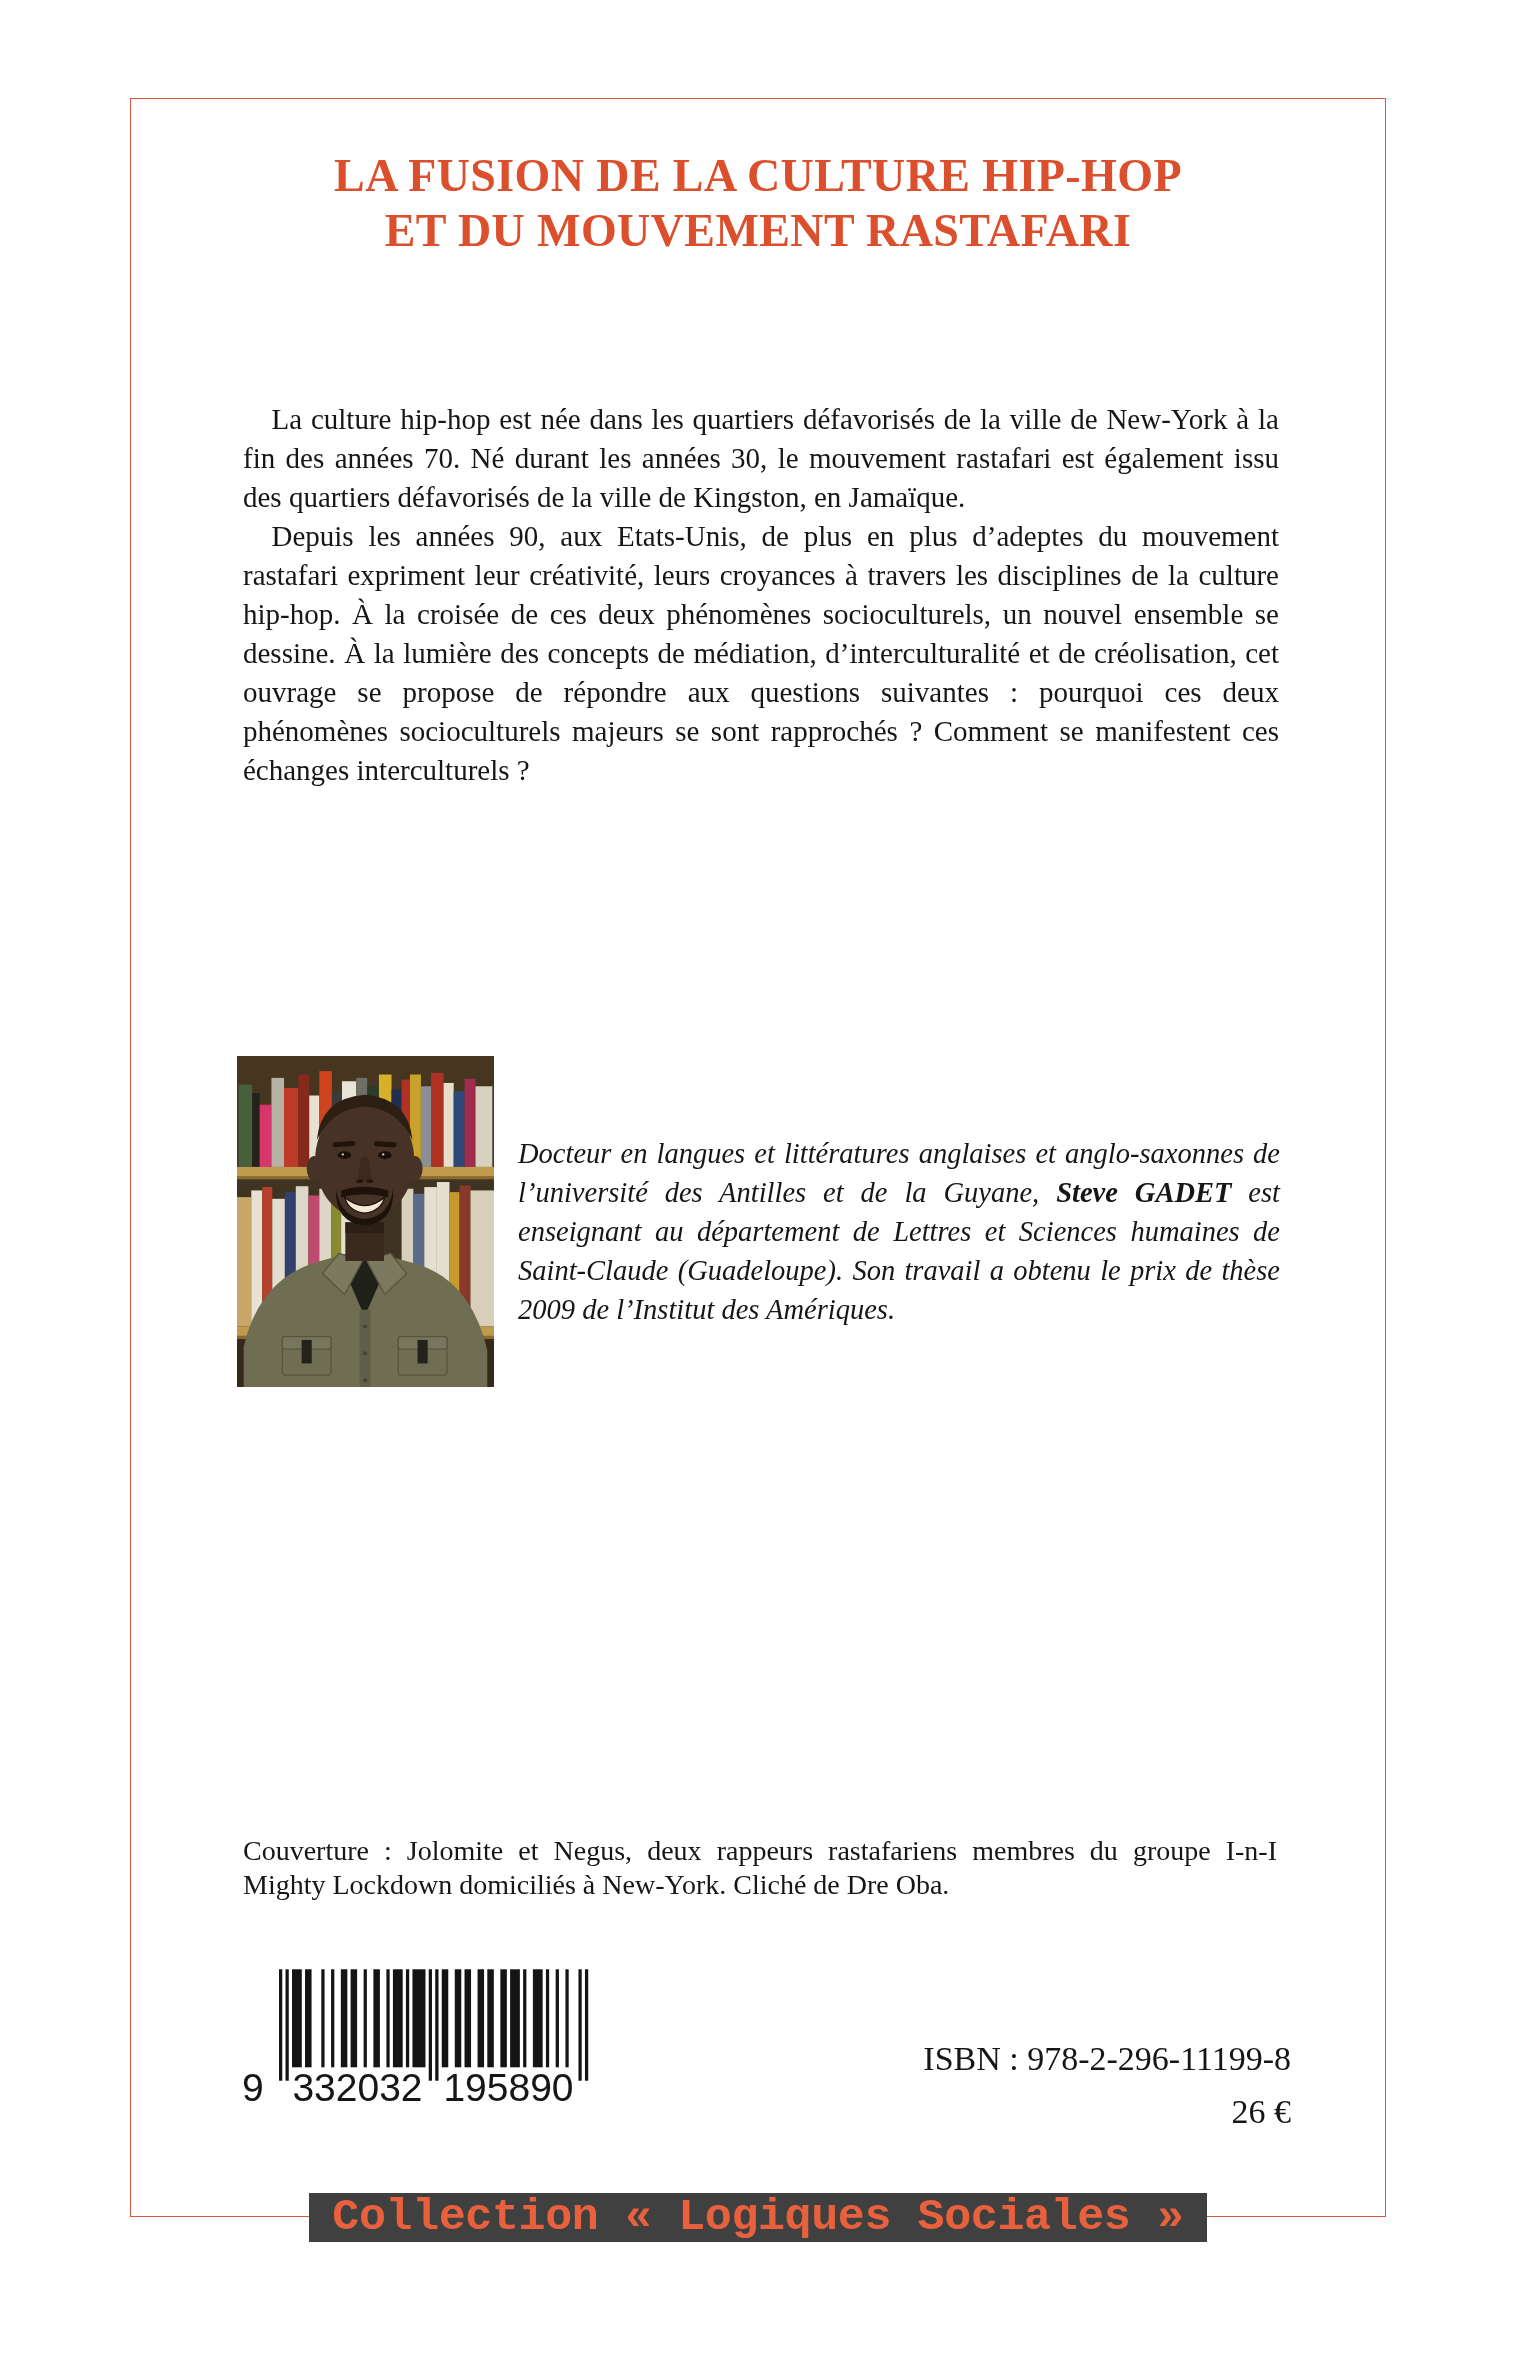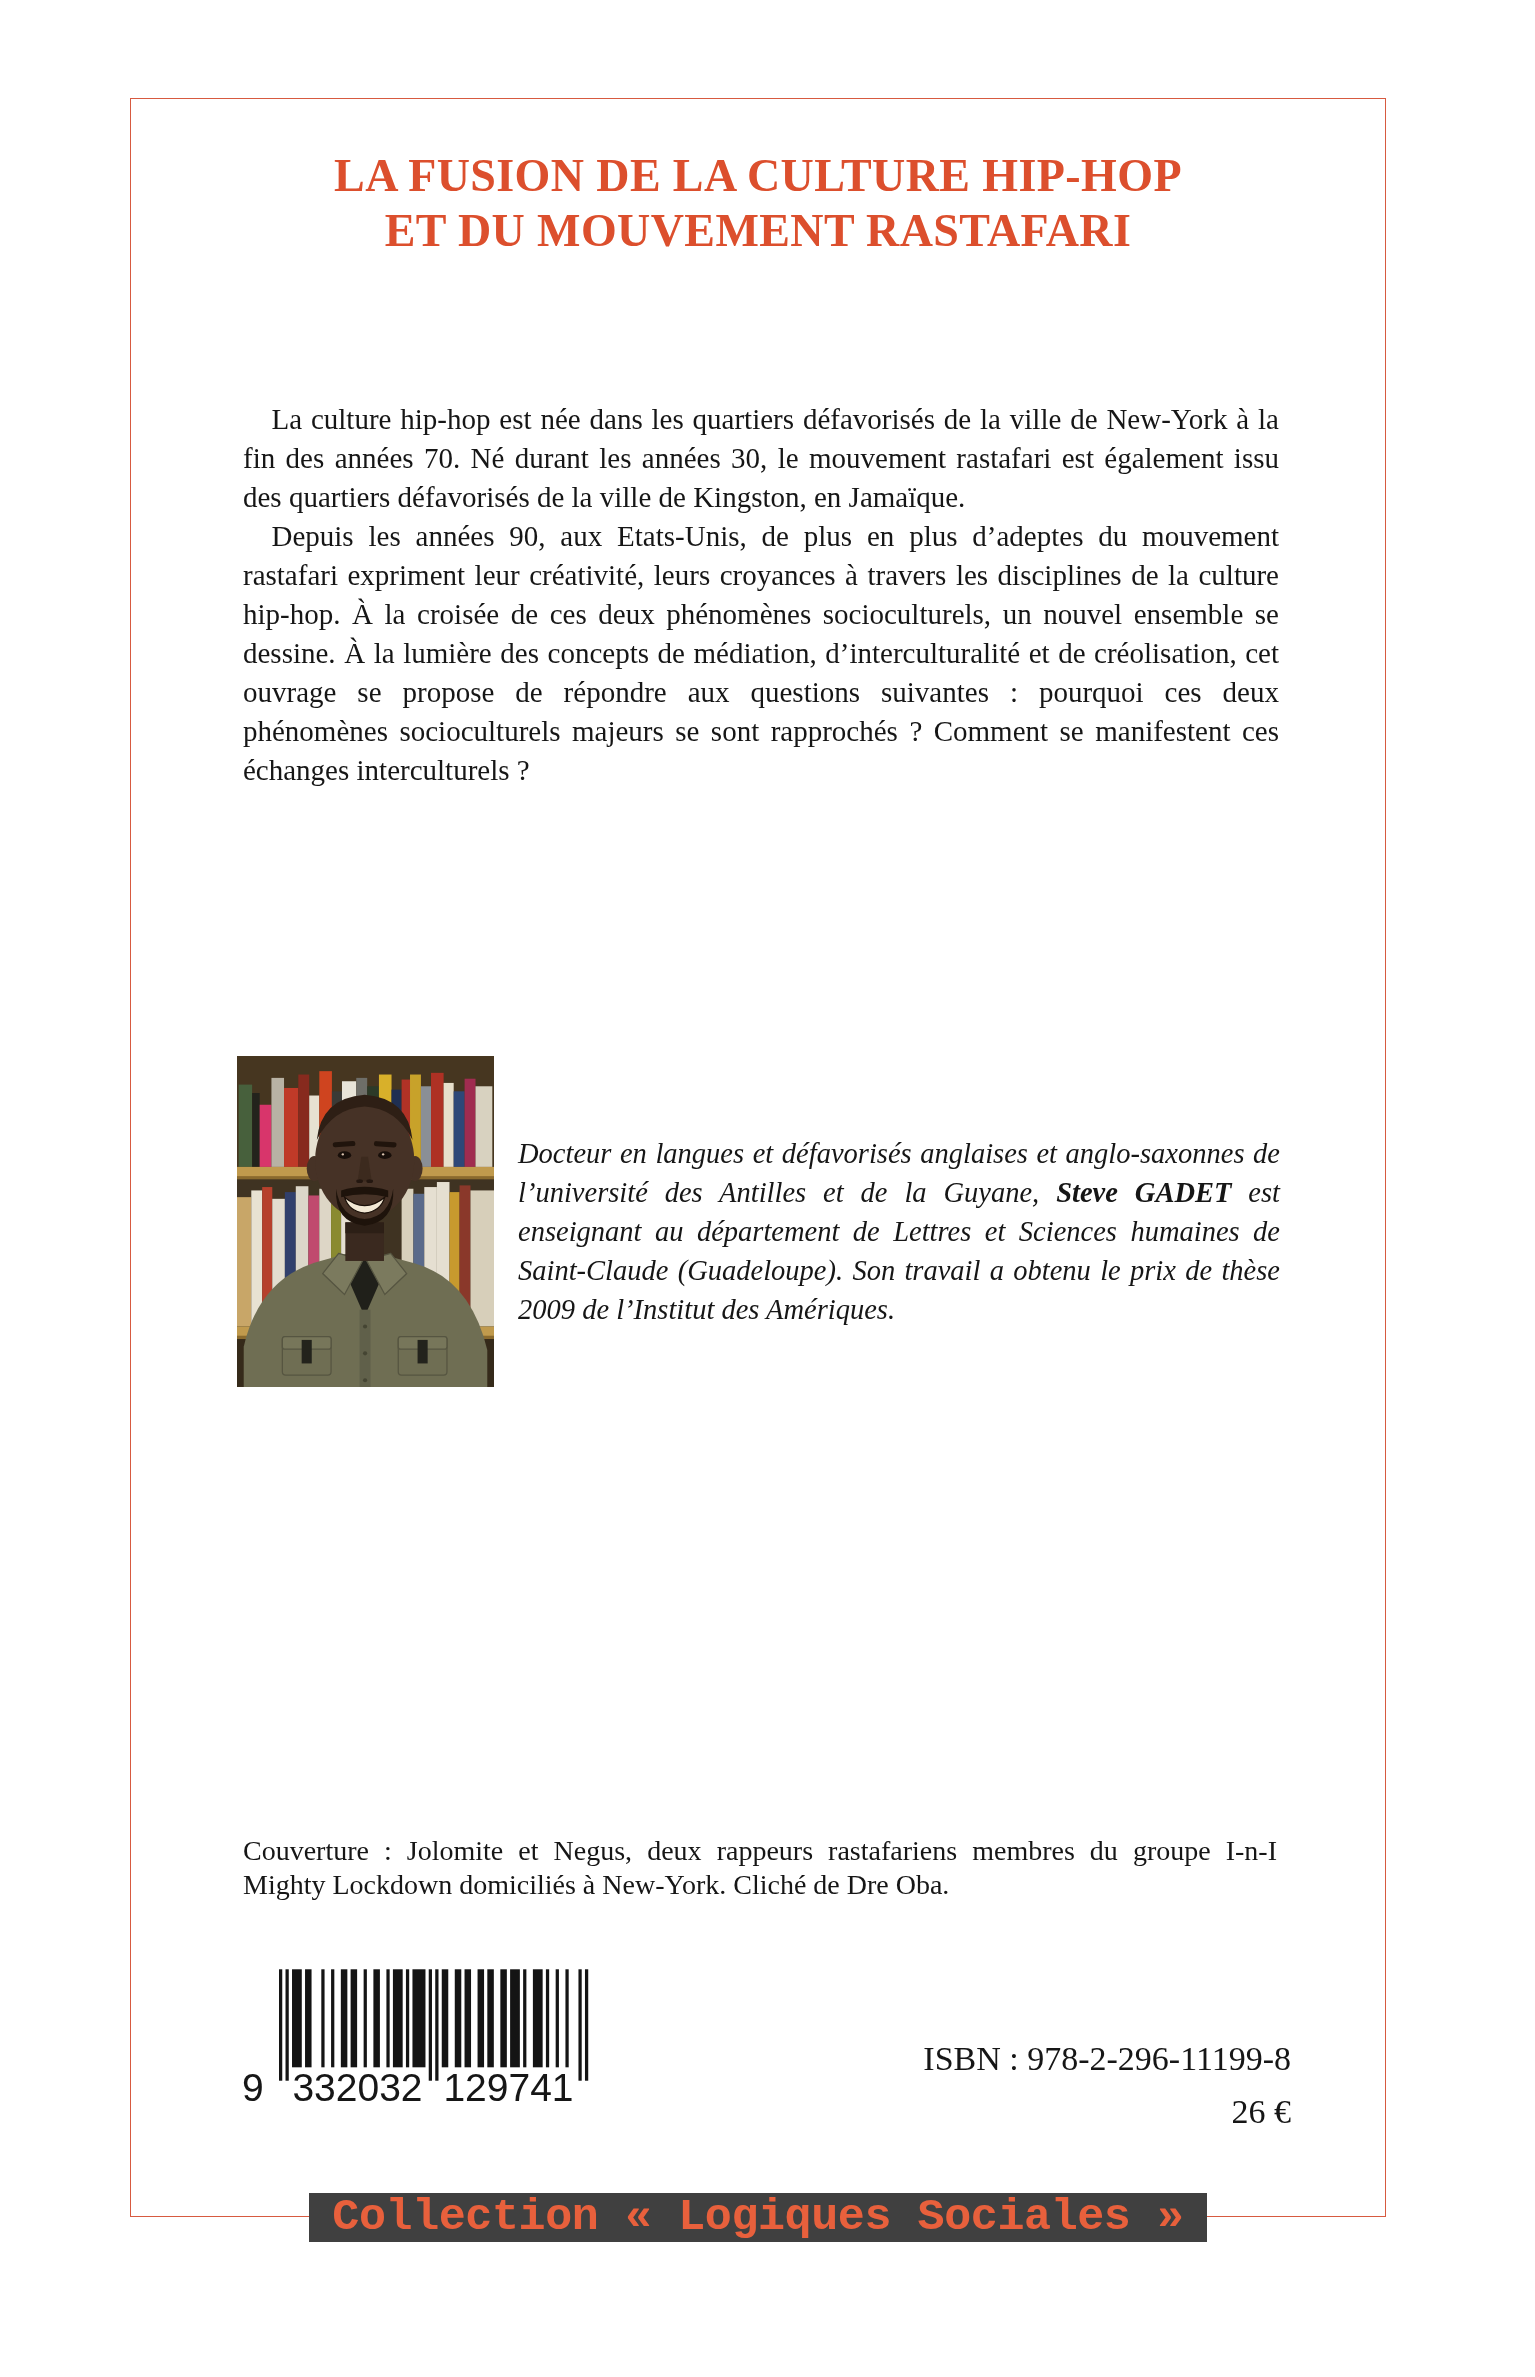--- a/index.html
+++ b/index.html
@@ -219,21 +219,21 @@
       <ellipse cx="146" cy="149" rx="4" ry="2.2" fill="#241710"></ellipse>
       <ellipse cx="158" cy="149" rx="4" ry="2.2" fill="#241710"></ellipse>
 
       <path d="M124,160 Q152,151 180,160 L180,168 Q152,161 124,168 Z" fill="#1e130b"></path>
       <path d="M128,168 Q152,188 176,168 Q171,185 152,187 Q133,185 128,168 Z" fill="#f2e8d4" stroke="#1a0f08" stroke-width="1.5"></path>
       <path d="M118,158 Q116,198 152,202 Q188,198 186,158 Q181,192 152,194 Q123,192 118,158 Z" fill="#1e130b"></path>
     </svg>
   </div>
 
   <div class="bio">
-    <span>Docteur en langues et défavorisés anglaises et anglo-saxonnes de l’université des Antilles et de la Guyane, </span><span class="bname">Steve GADET</span><span> est enseignant au département de Lettres et Sciences humaines de Saint-Claude (Guadeloupe). Son travail a obtenu le prix de thèse 2009 de l’Institut des Amériques.</span>
+    <span>Docteur en langues et littératures anglaises et anglo-saxonnes de l’université des Antilles et de la Guyane, </span><span class="bname">Steve GADET</span><span> est enseignant au département de Lettres et Sciences humaines de Saint-Claude (Guadeloupe). Son travail a obtenu le prix de thèse 2009 de l’Institut des Amériques.</span>
   </div>
 
   <div class="credit">Couverture : Jolomite et Negus, deux rappeurs rastafariens membres du groupe I-n-I Mighty Lockdown domiciliés à New-York. Cliché de Dre Oba.</div>
 
   <div class="barcode">
     <svg id="barcode-svg" width="310" height="112" viewBox="0 0 370 133">
         <rect x="0.00" y="0" width="3.88" height="133" fill="#141414"></rect>
         <rect x="7.77" y="0" width="3.88" height="133" fill="#141414"></rect>
         <rect x="15.54" y="0" width="11.65" height="117" fill="#141414"></rect>
         <rect x="31.08" y="0" width="7.77" height="117" fill="#141414"></rect>
@@ -259,21 +259,21 @@
         <rect x="291.38" y="0" width="3.88" height="117" fill="#141414"></rect>
         <rect x="303.03" y="0" width="11.65" height="117" fill="#141414"></rect>
         <rect x="318.57" y="0" width="3.88" height="117" fill="#141414"></rect>
         <rect x="330.22" y="0" width="3.88" height="117" fill="#141414"></rect>
         <rect x="341.88" y="0" width="3.88" height="117" fill="#141414"></rect>
         <rect x="357.42" y="0" width="3.88" height="133" fill="#141414"></rect>
         <rect x="365.19" y="0" width="3.88" height="133" fill="#141414"></rect>
       </svg>
     <div class="bc-digit bc-lead">9</div>
     <div class="bc-digit bc-g1">332032</div>
-    <div class="bc-digit bc-g2">129741</div>
+    <div class="bc-digit bc-g2">195890</div>
   </div>
 
   <div class="isbn">ISBN : 978-2-296-11199-8</div>
   <div class="price">26 €</div>
 
   <div class="collection">
     <span>Collection « Logiques Sociales »</span>
   </div>
 
 </div>

